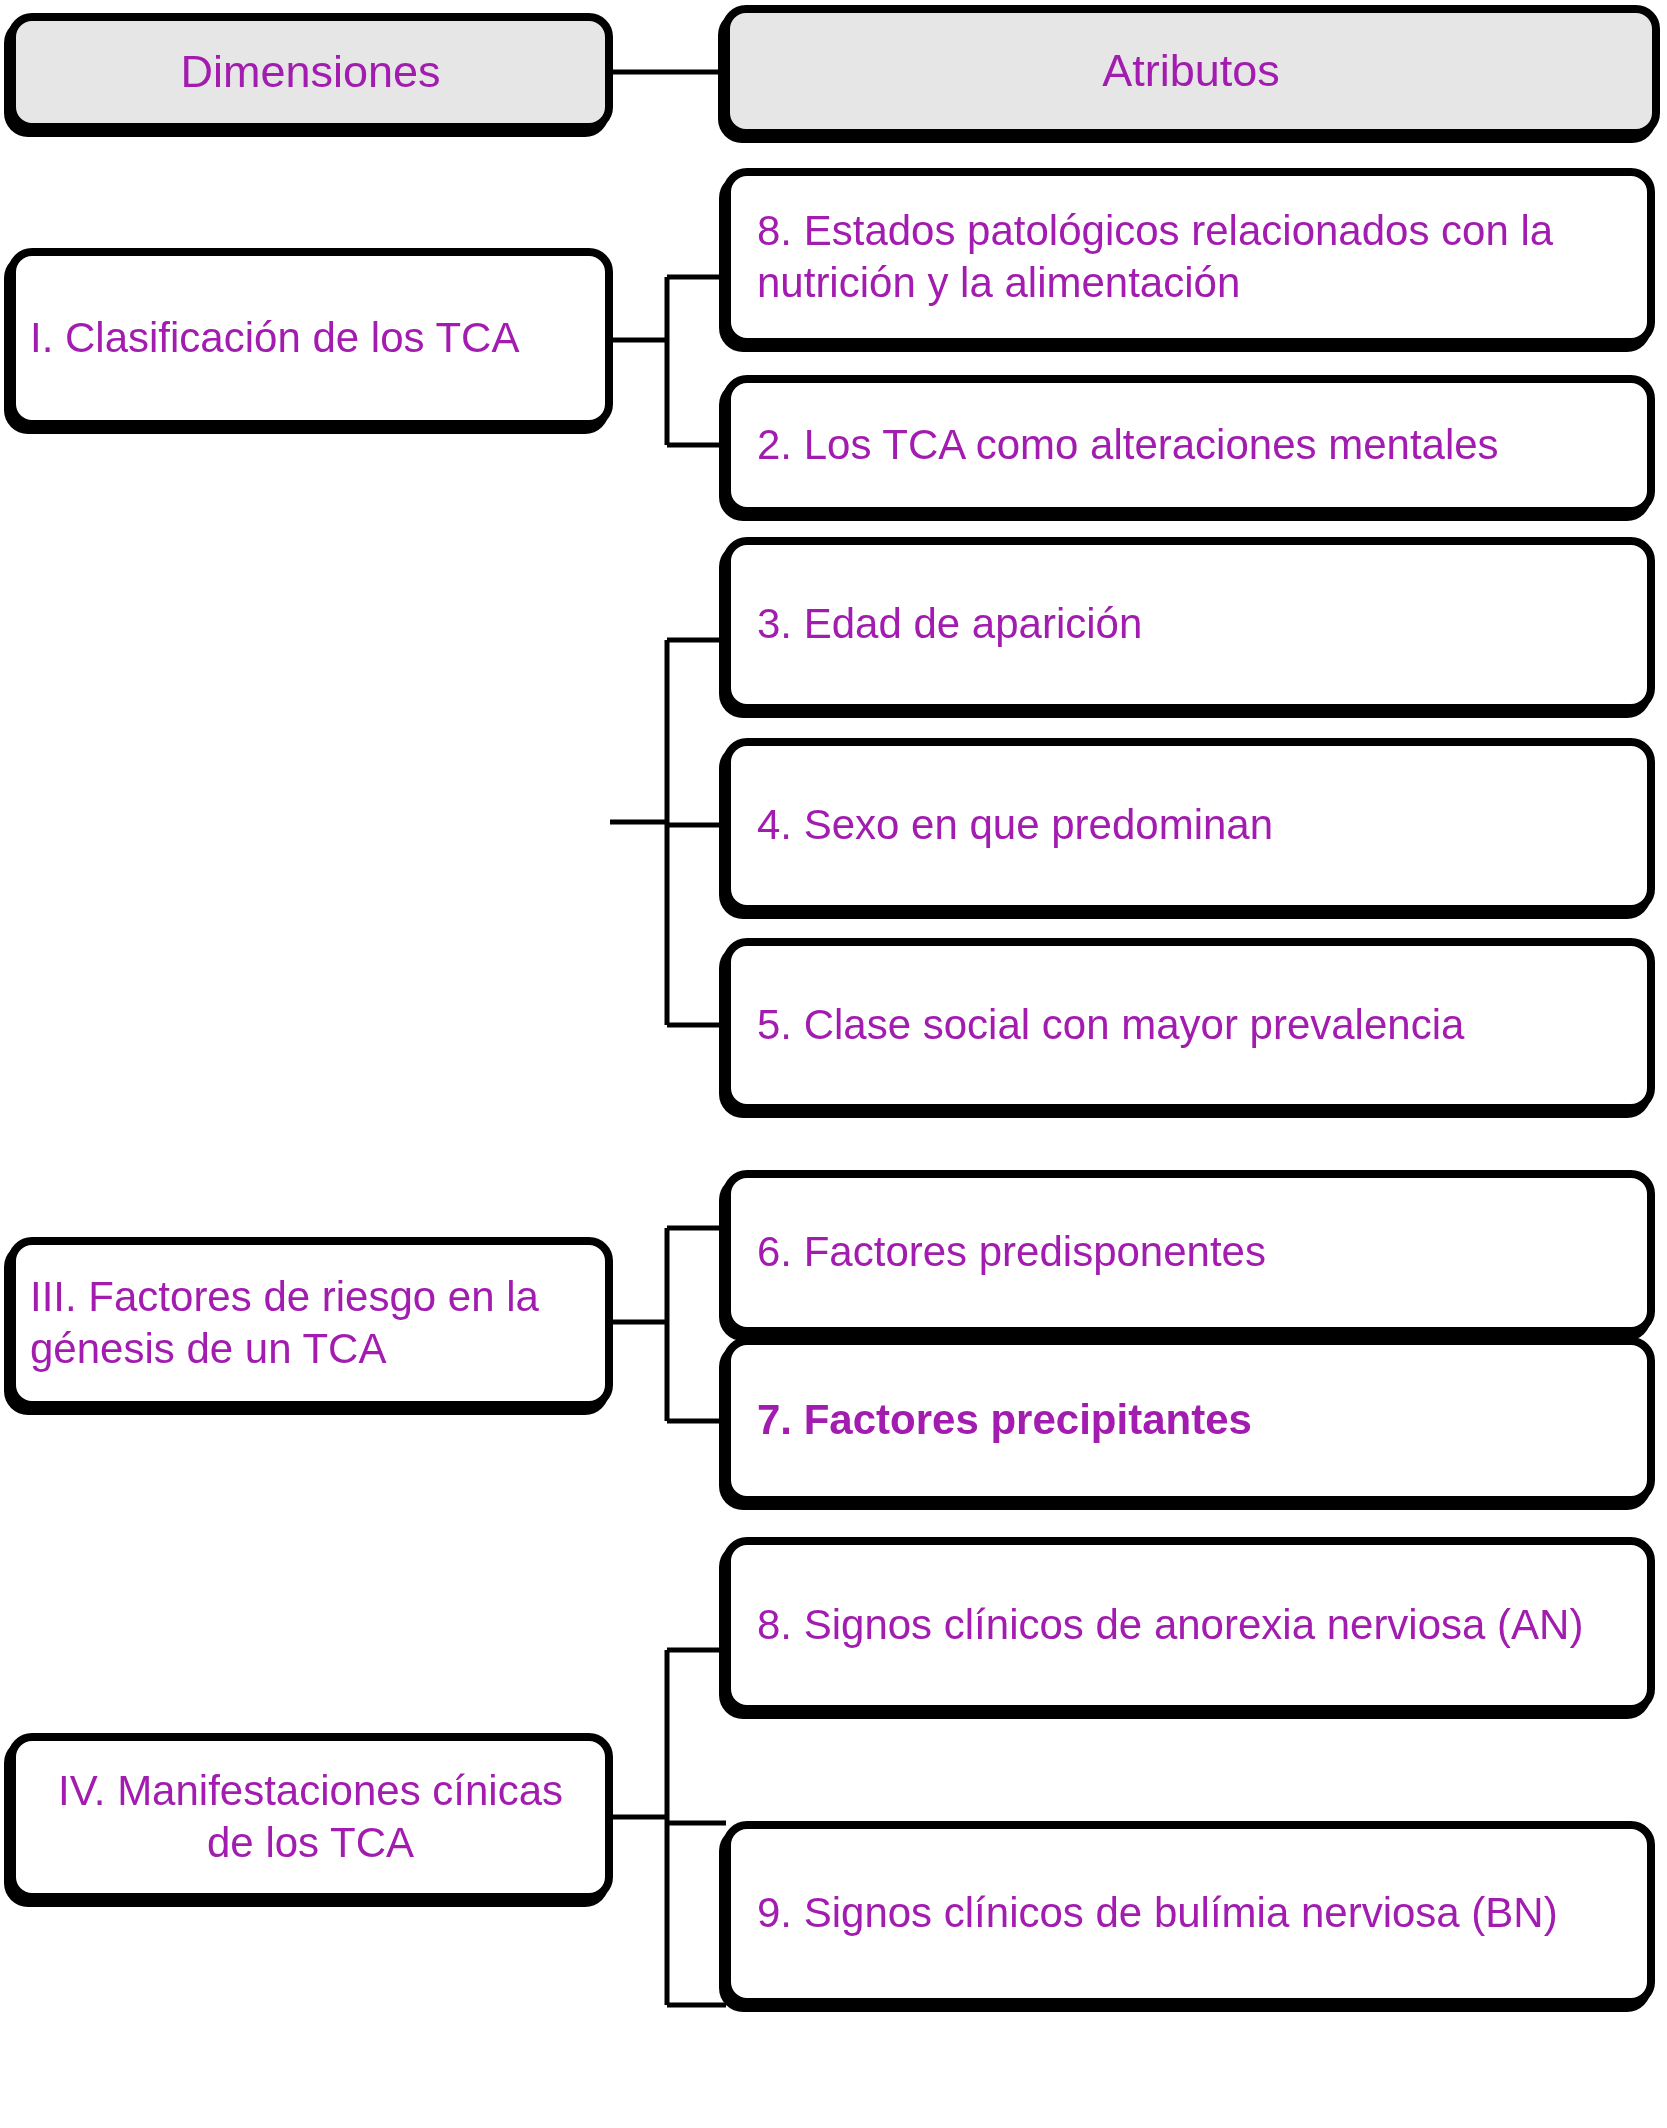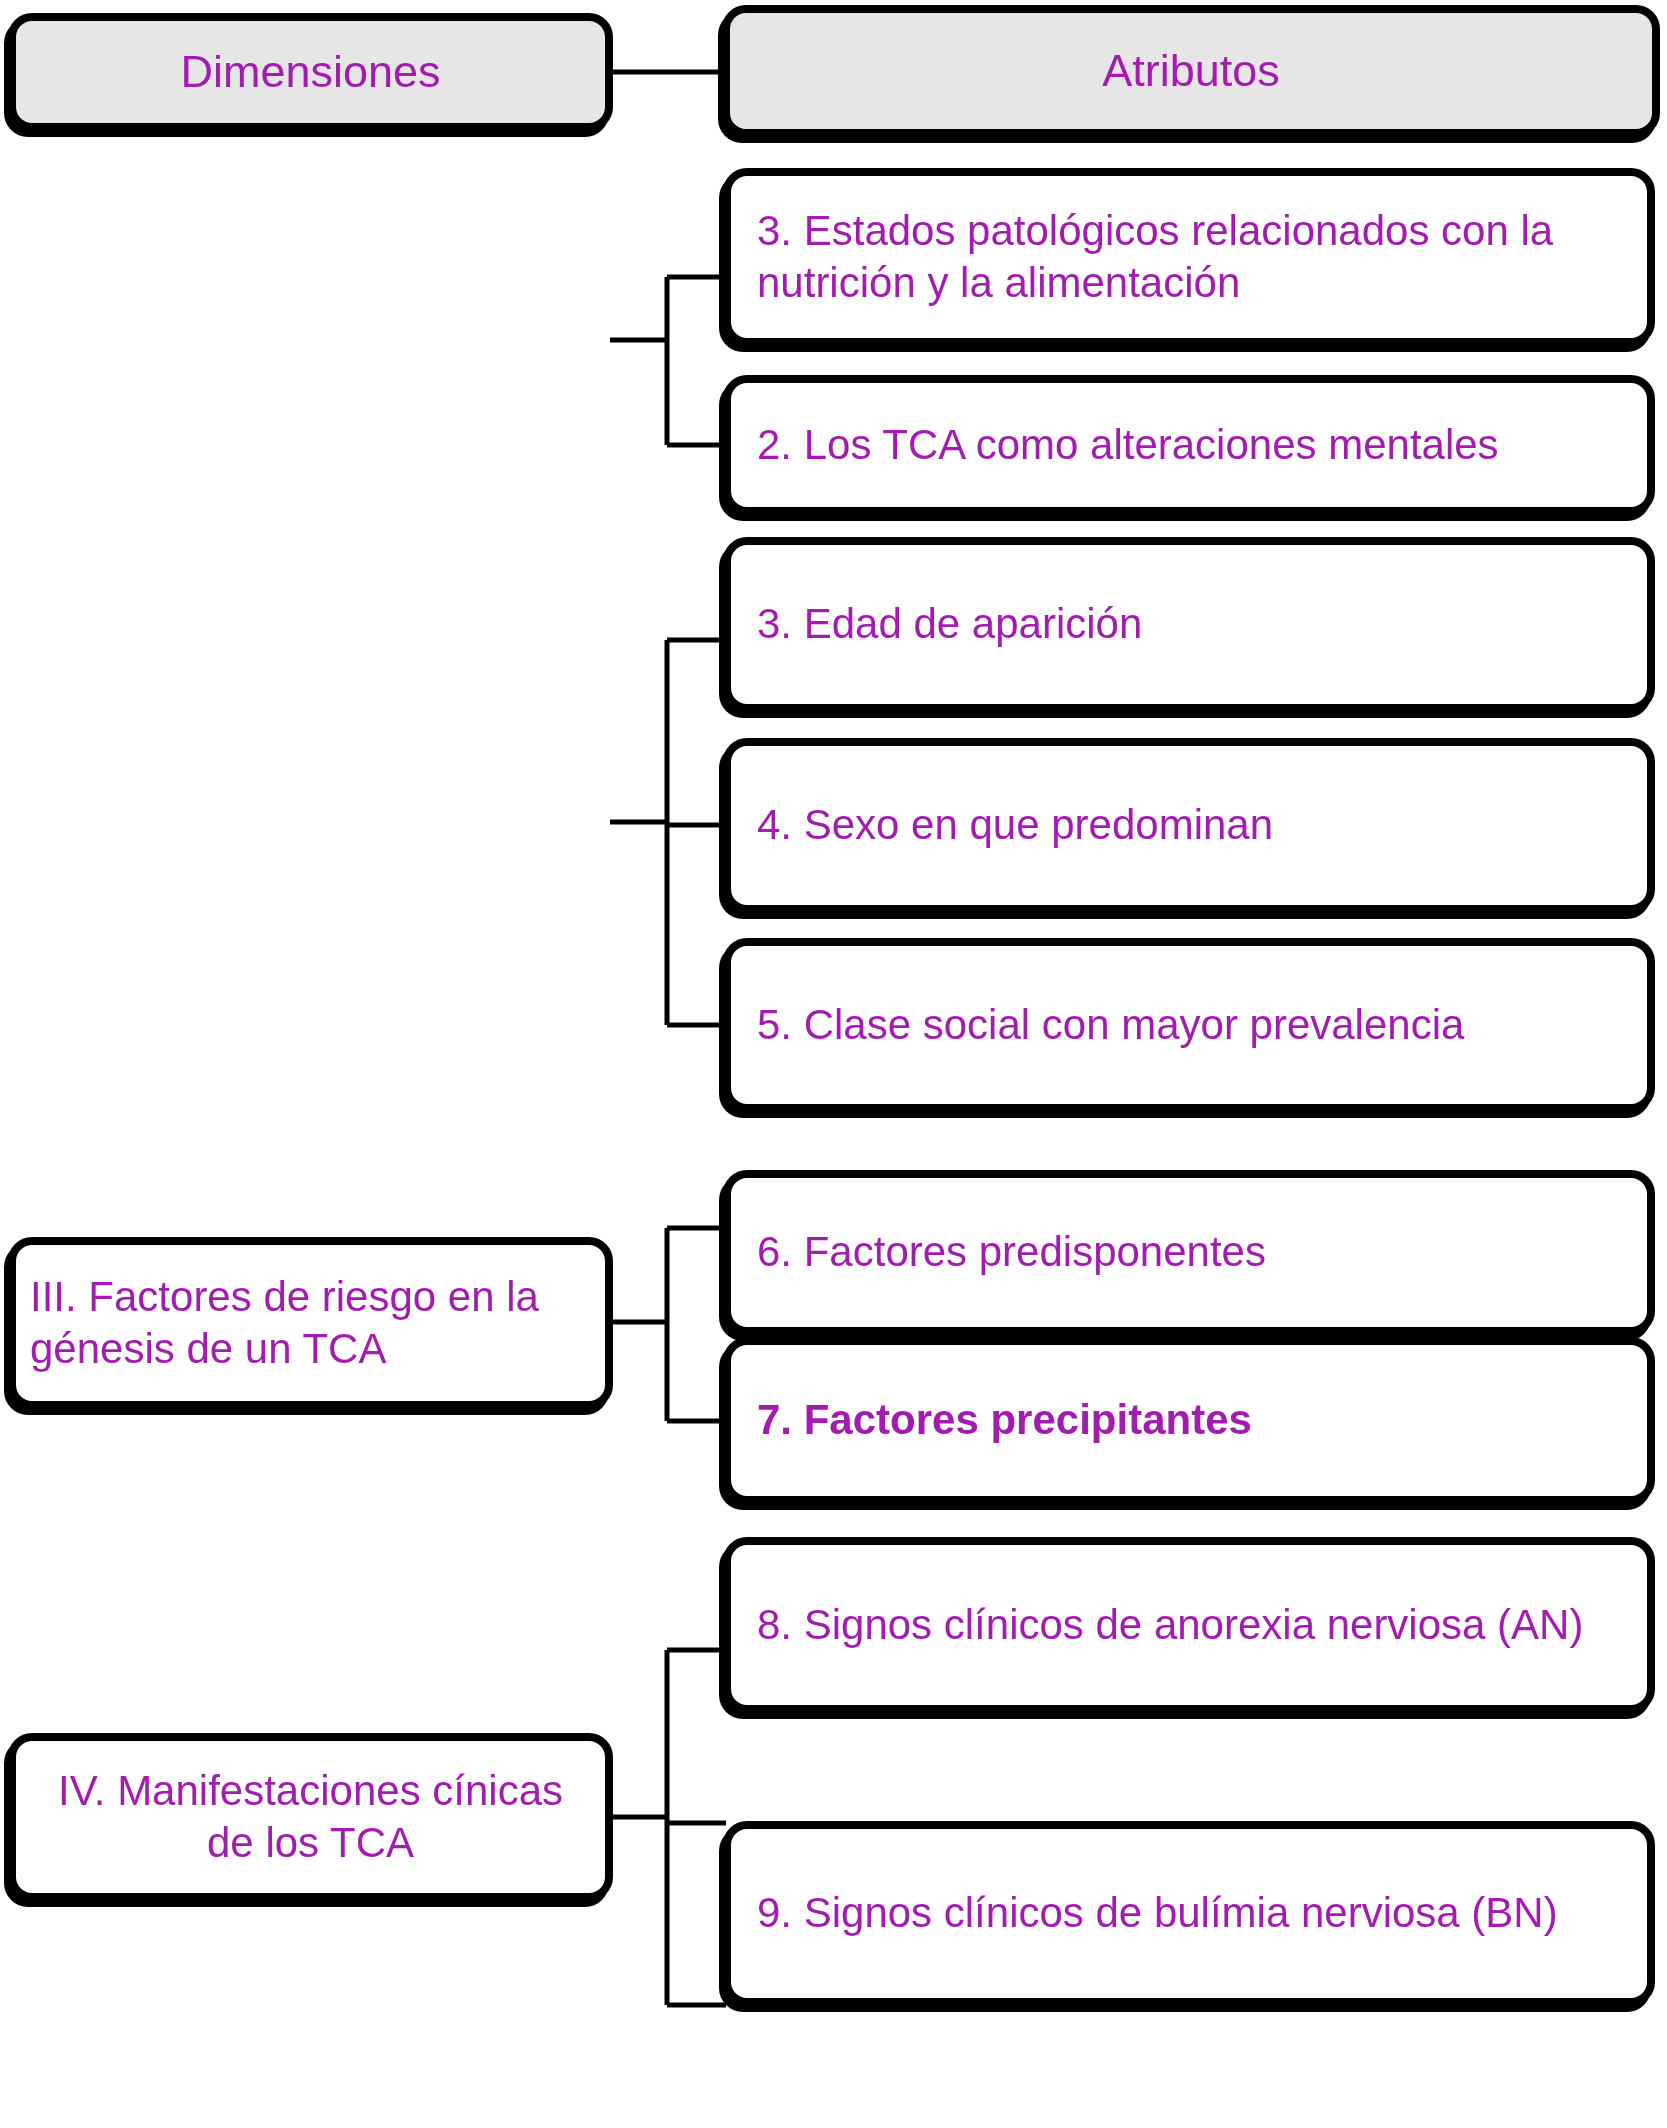--- a/index.html
+++ b/index.html
@@ -96,29 +96,32 @@
     </g>
   </svg>
 
   <div id="hdr-dim" class="box hdr" style="background:#e6e6e6">
     <span>Dimensiones</span>
   </div>
   <div id="hdr-attr" class="box hdr" style="background:#e6e6e6">
     <span>Atributos</span>
   </div>
 
+  <div id="dim-1" class="box dim">
+    <span>I. Clasificación de los TCA</span>
+  </div>
   <div id="dim-3" class="box dim">
     <span>III. Factores de riesgo en la génesis de un TCA</span>
   </div>
   <div id="dim-4" class="box dim">
     <span>IV. Manifestaciones cínicas de los TCA</span>
   </div>
 
   <div id="attr-1" class="box attr">
-    <span>3. Estados patológicos relacionados con la nutrición y la alimentación</span>
+    <span>8. Estados patológicos relacionados con la nutrición y la alimentación</span>
   </div>
   <div id="attr-2" class="box attr">
     <span>2. Los TCA como alteraciones mentales</span>
   </div>
   <div id="attr-3" class="box attr">
     <span>3. Edad de aparición</span>
   </div>
   <div id="attr-4" class="box attr">
     <span>4. Sexo en que predominan</span>
   </div>

